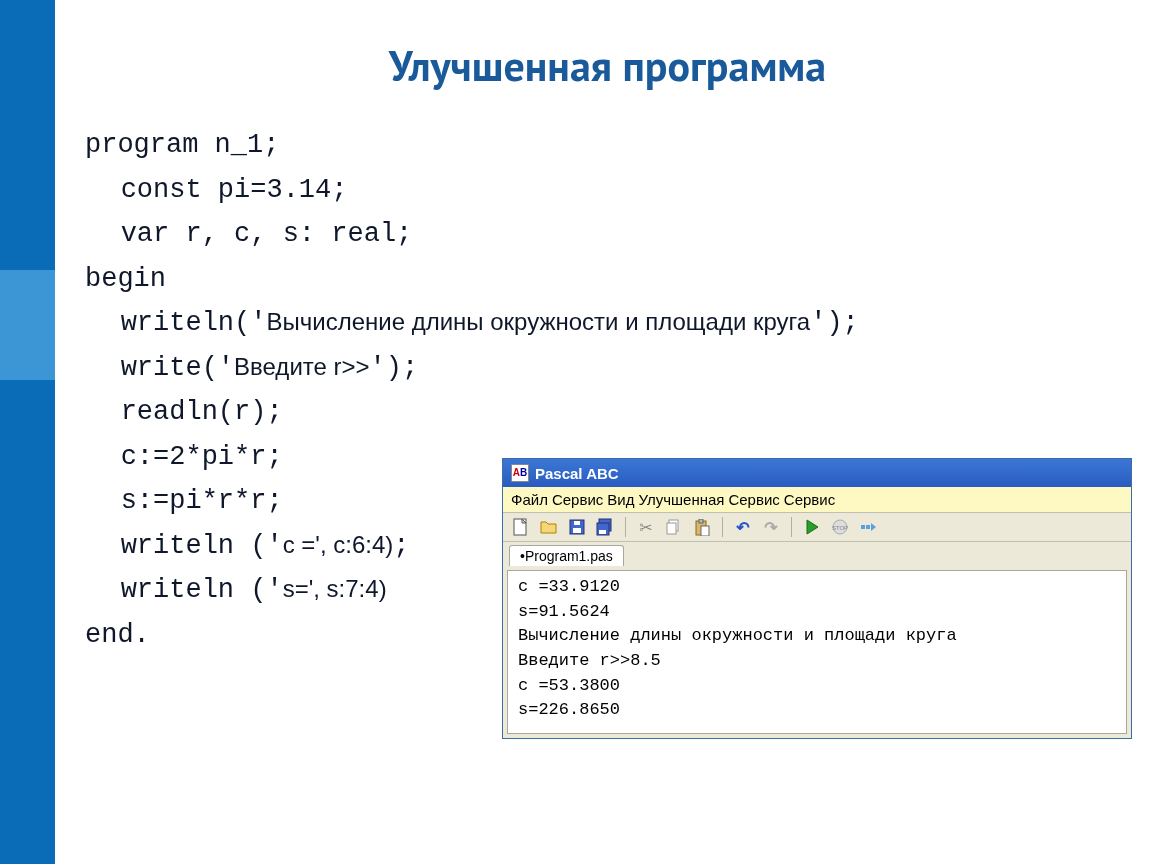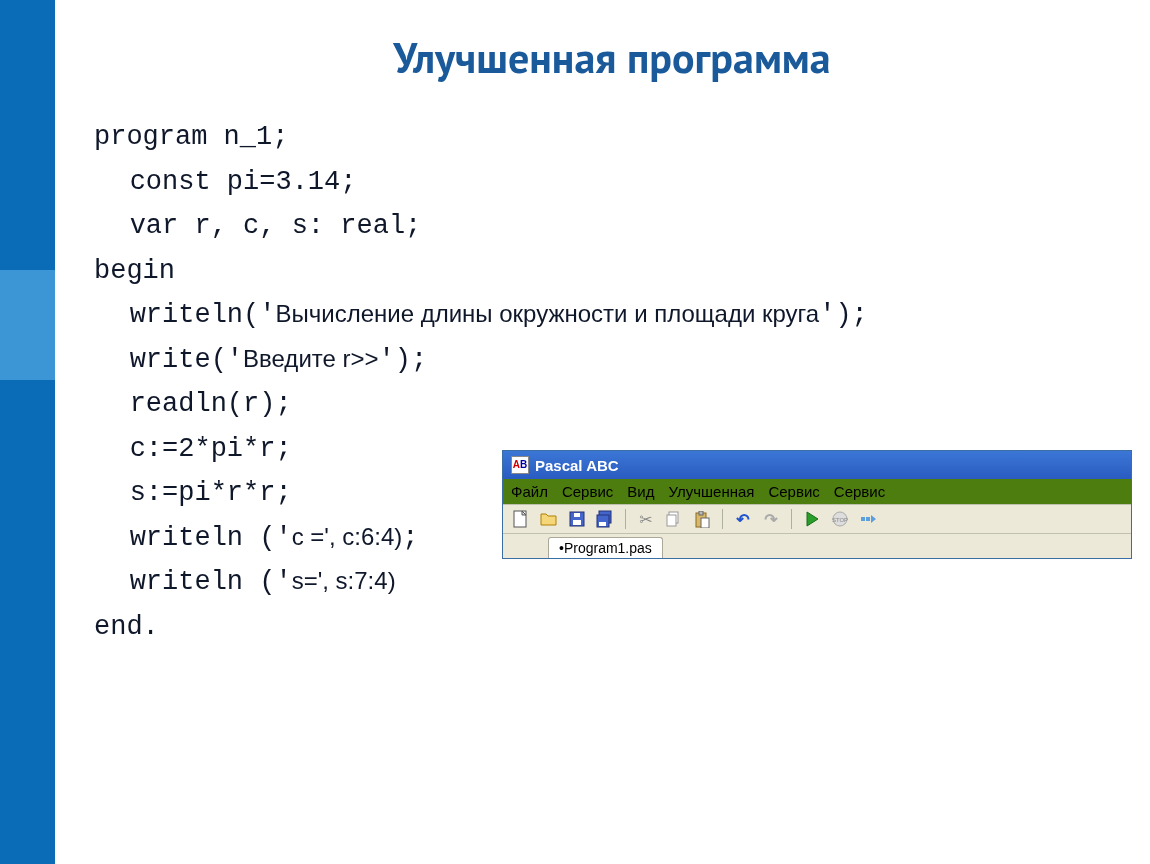--- a/index.html
+++ b/index.html
@@ -22,24 +22,24 @@
     position: absolute;
     left: 0;
     top: 270px;
     width: 55px;
     height: 110px;
     background: #3c95d4;
   }
   .slide {
     position: absolute;
     left: 55px;
-    top: 0;
+    top: 8px;
     width: 1095px;
     height: 804px;
-    padding: 30px 20px 20px 39px;
+    padding: 30px 20px 20px 30px;
   }
   .title {
     font-size: 42px;
     font-weight: 700;
     color: #1a5a9a;
     text-align: center;
     margin-bottom: 30px;
     font-family: "PT Sans", "Arial", sans-serif;
   }
   .code {
@@ -74,24 +74,24 @@
   .titlebar .appicon {
     width: 18px; height: 18px;
     background: #fff;
     border: 1px solid #888;
     display:flex; align-items:center; justify-content:center;
     font-size:10px; color:#c00; font-weight:bold;
     line-height:1;
   }
   .appicon .b { color:#00a; }
   .menubar {
-    background: #4d7c0f;
+    background: #fef9c3;
     padding: 4px 8px;
     display: flex;
-    gap: 14px;
+    gap: 4px;
     font-size: 15px;
     border-bottom: 1px solid #c0c0b0;
   }
   .menubar span { cursor: default; }
   .toolbar {
     background: #ece9d8;
     padding: 4px 8px;
     display: flex;
     align-items: center;
     gap: 8px;
@@ -103,21 +103,20 @@
     font-size:16px;
   }
   .sep {
     width: 1px; height: 20px;
     background: #b0b0a0;
     margin: 0 2px;
   }
   .tabbar {
     background: #ece9d8;
     padding: 3px 6px 0 6px;
-    margin-left: 39px;
   }
   .tab {
     display: inline-block;
     background: #fff;
     border: 1px solid #aca899;
     border-bottom: none;
     padding: 2px 10px;
     font-size: 14px;
     border-radius: 3px 3px 0 0;
   }
@@ -238,14 +237,20 @@
         <svg width="16" height="16" viewBox="0 0 16 16">
             <rect x="1" y="6" width="4" height="4" fill="#5aa0e0"></rect>
             <rect x="6" y="6" width="4" height="4" fill="#5aa0e0"></rect>
             <path d="M11 4 L16 8 L11 12 Z" fill="#5aa0e0"></path>
           </svg>
       </span>
     </div>
     <div class="tabbar">
       <div class="tab">•Program1.pas</div>
     </div>
+    <div class="console">c =33.9120
+s=91.5624
+Вычисление длины окружности и площади круга
+Введите r&gt;&gt;8.5
+c =53.3800
+s=226.8650</div>
   </div>
 </div>
 
 </body></html>

